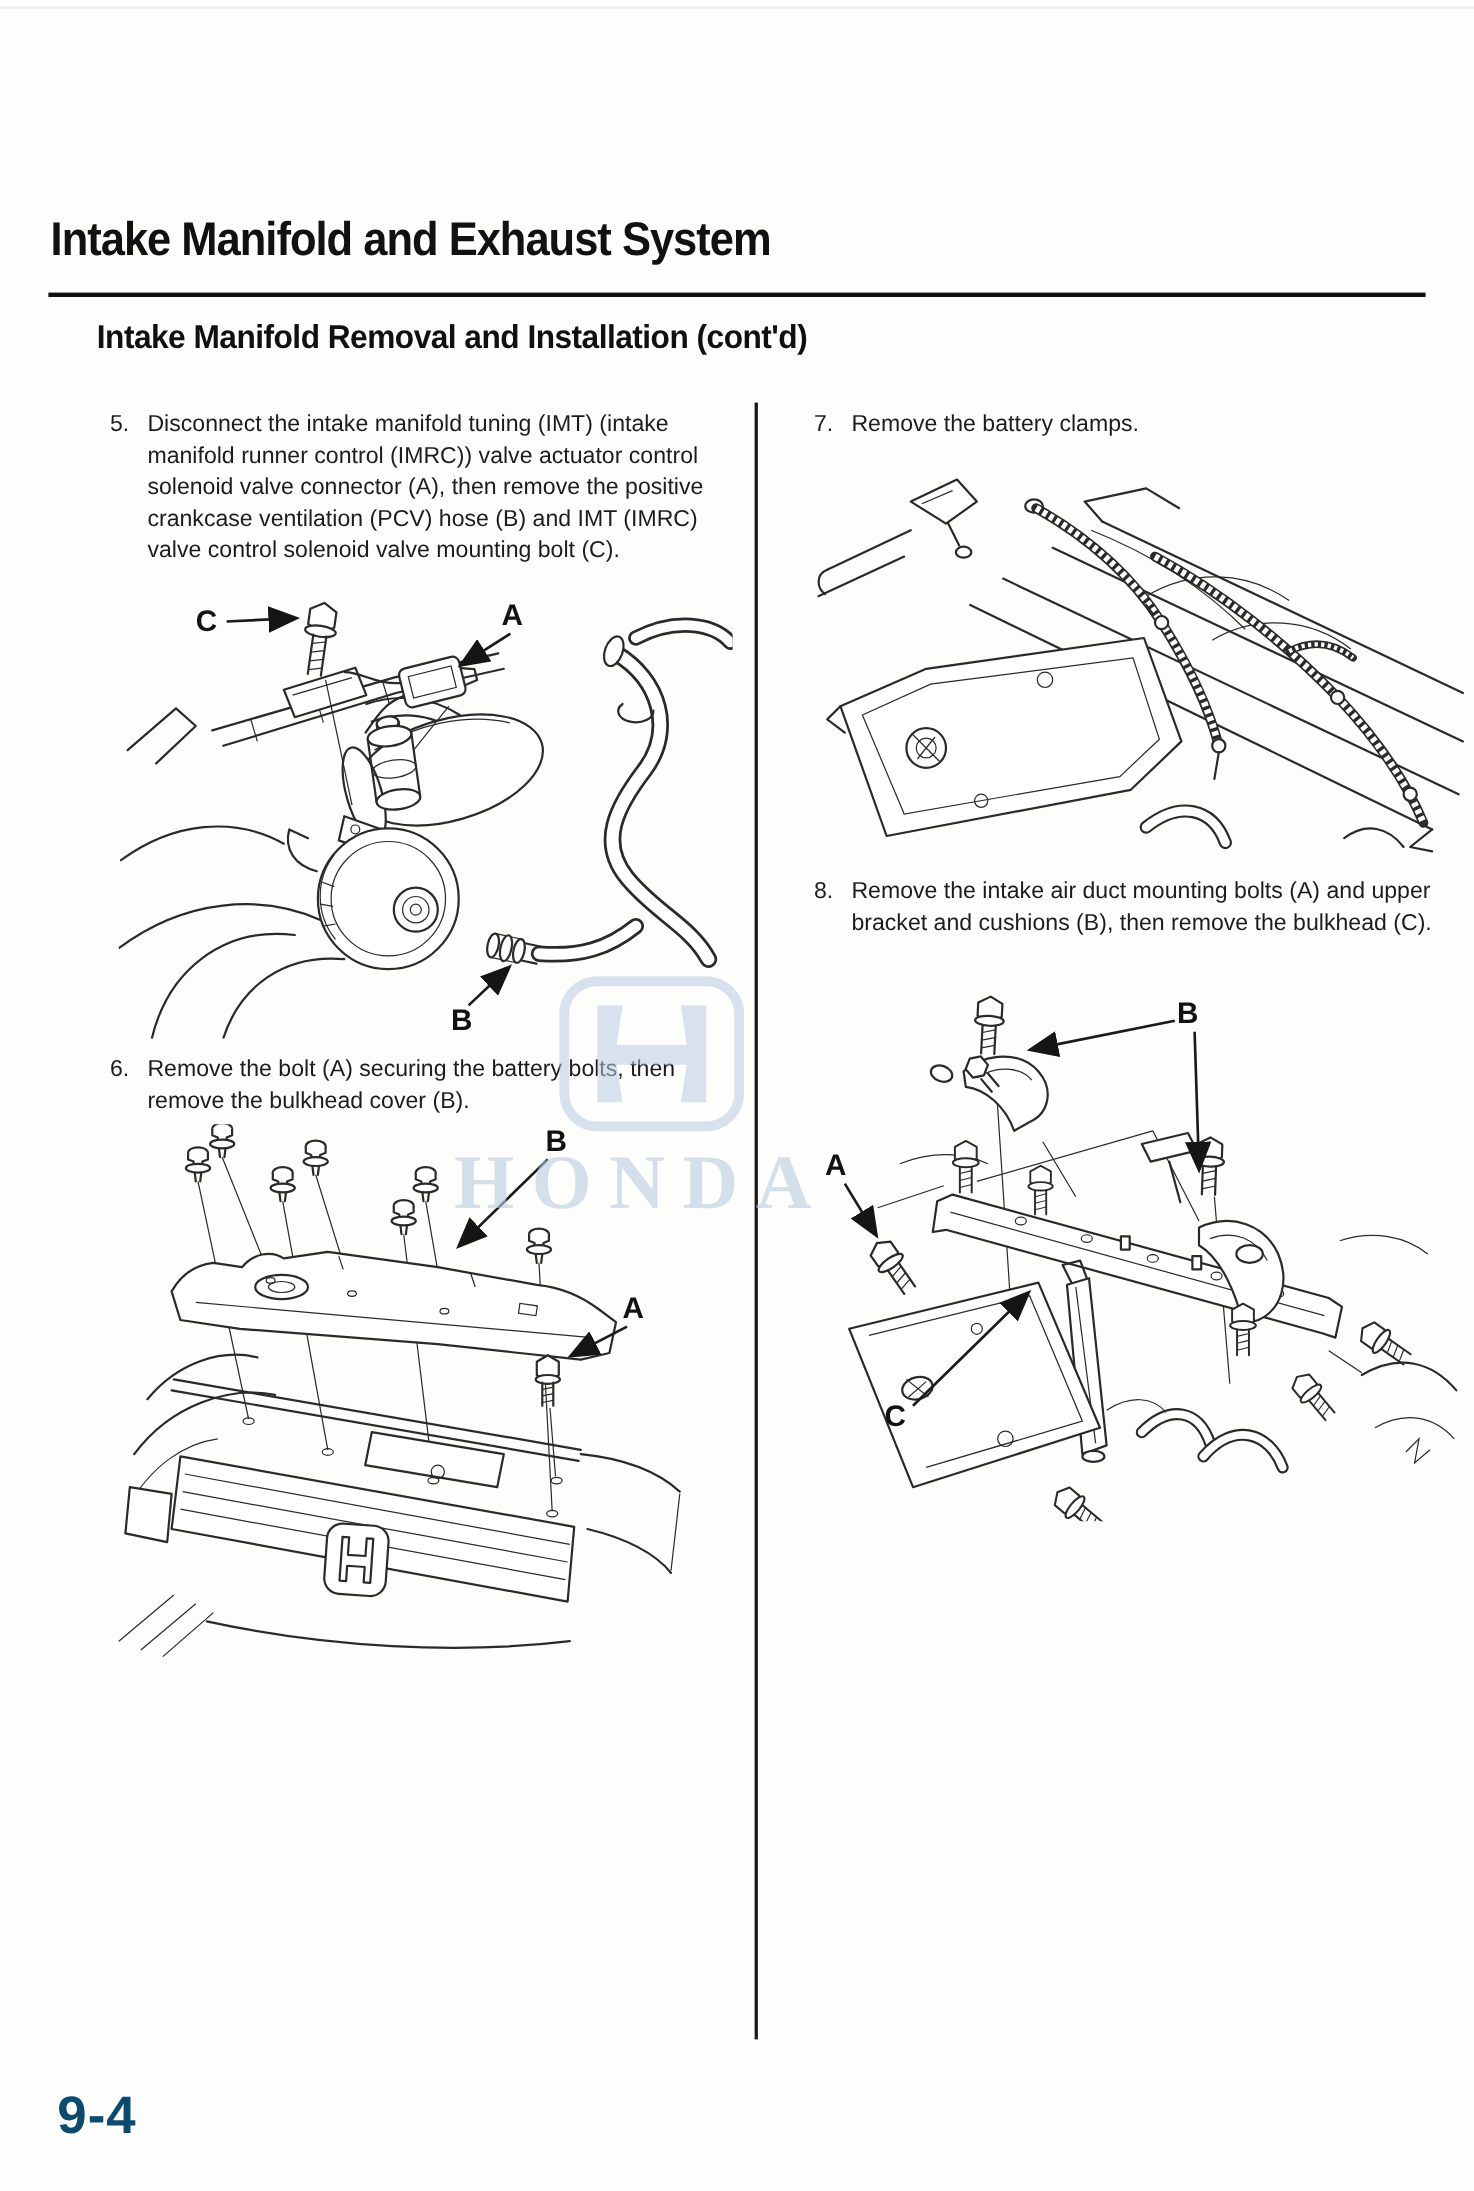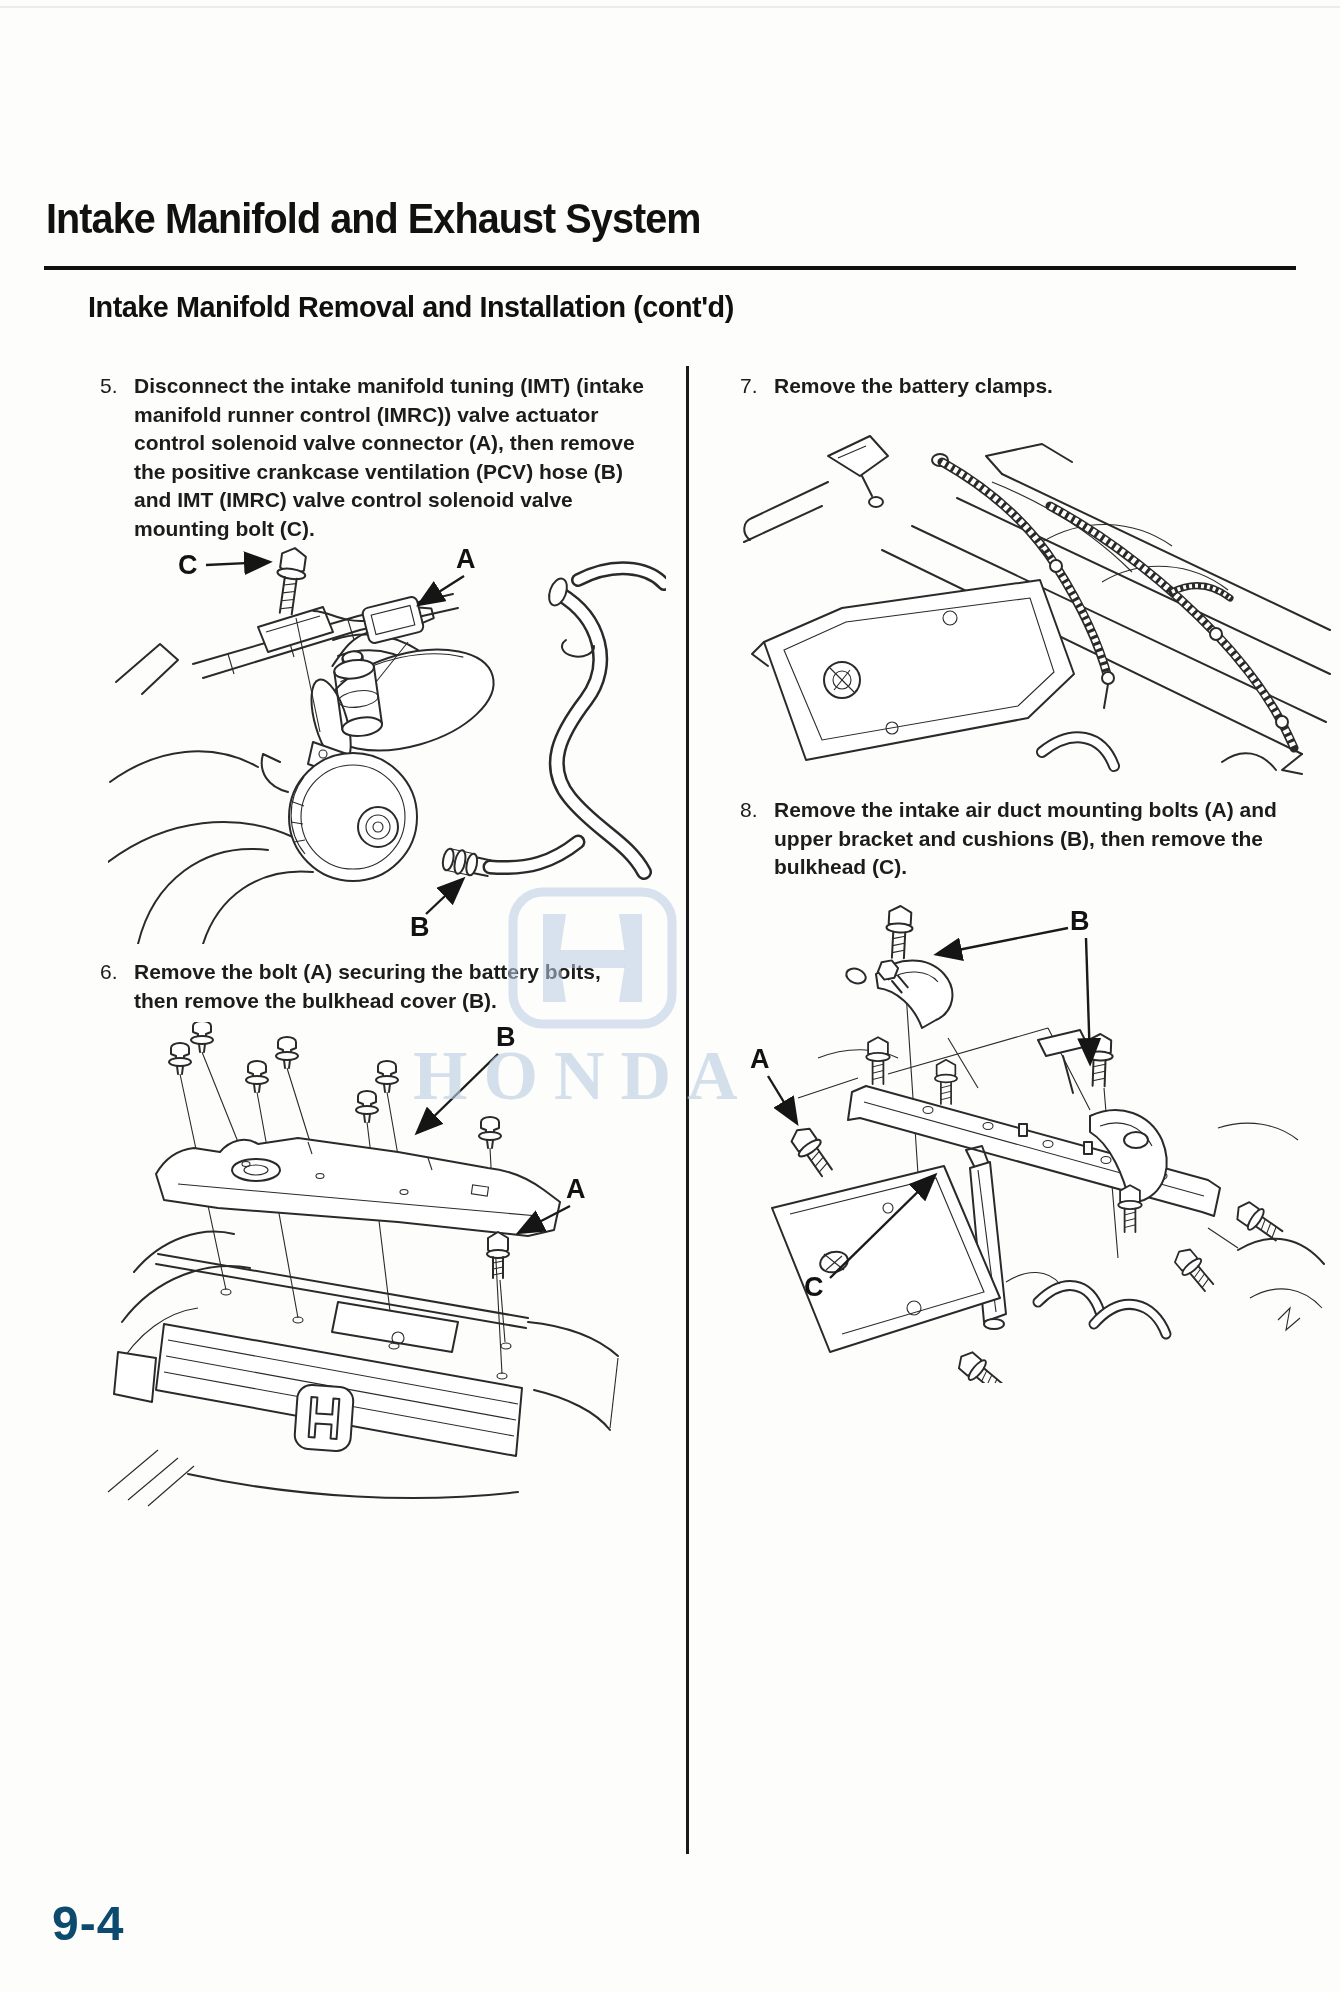--- a/index.html
+++ b/index.html
@@ -16,21 +16,21 @@
   }
   .title-rule{position:absolute;left:44px;top:266px;width:1252px;height:4px;background:#101010;}
   .section-title{
     position:absolute;left:88px;top:290px;margin:0;
     font-size:30px;font-weight:700;letter-spacing:-0.5px;white-space:nowrap;
     transform:scaleX(0.96);transform-origin:left center;color:#101010;
   }
   .col-divider{position:absolute;left:686px;top:366px;width:3px;height:1488px;background:#1a1a1a;}
   .step{position:absolute;display:flex;font-size:21px;line-height:28.5px;color:#1c1c1c;}
   .step-num{flex:none;width:34px;font-weight:400;}
-  .step-text{flex:1;font-weight:bold;}
+  .step-text{flex:1;}
   .fig{position:absolute;}
   .fig svg{display:block;}
   .art{stroke:#2a2a2a;stroke-width:2;fill:none;stroke-linecap:round;stroke-linejoin:round;}
   .artf{stroke:#2a2a2a;stroke-width:2;fill:#fff;stroke-linejoin:round;}
   .thin{stroke:#2a2a2a;stroke-width:1.1;fill:none;}
   .tube{stroke:#2a2a2a;fill:none;stroke-linecap:round;}
   .tubein{stroke:#fff;fill:none;stroke-linecap:round;}
   .ribs{stroke:#fff;fill:none;stroke-linecap:butt;}
   svg text.callout{font-family:"Liberation Sans",sans-serif;font-weight:700;font-size:27px;fill:#121212;}
   .lead{stroke:#1a1a1a;stroke-width:2.4;fill:none;}

